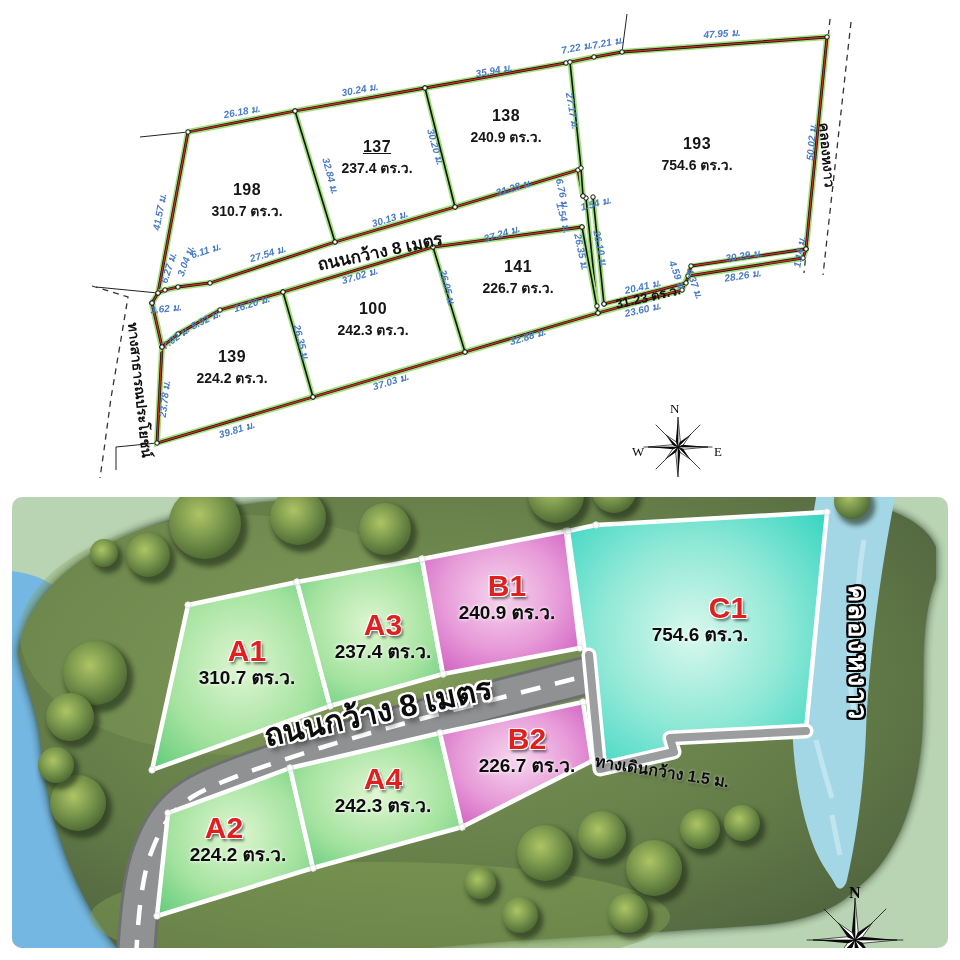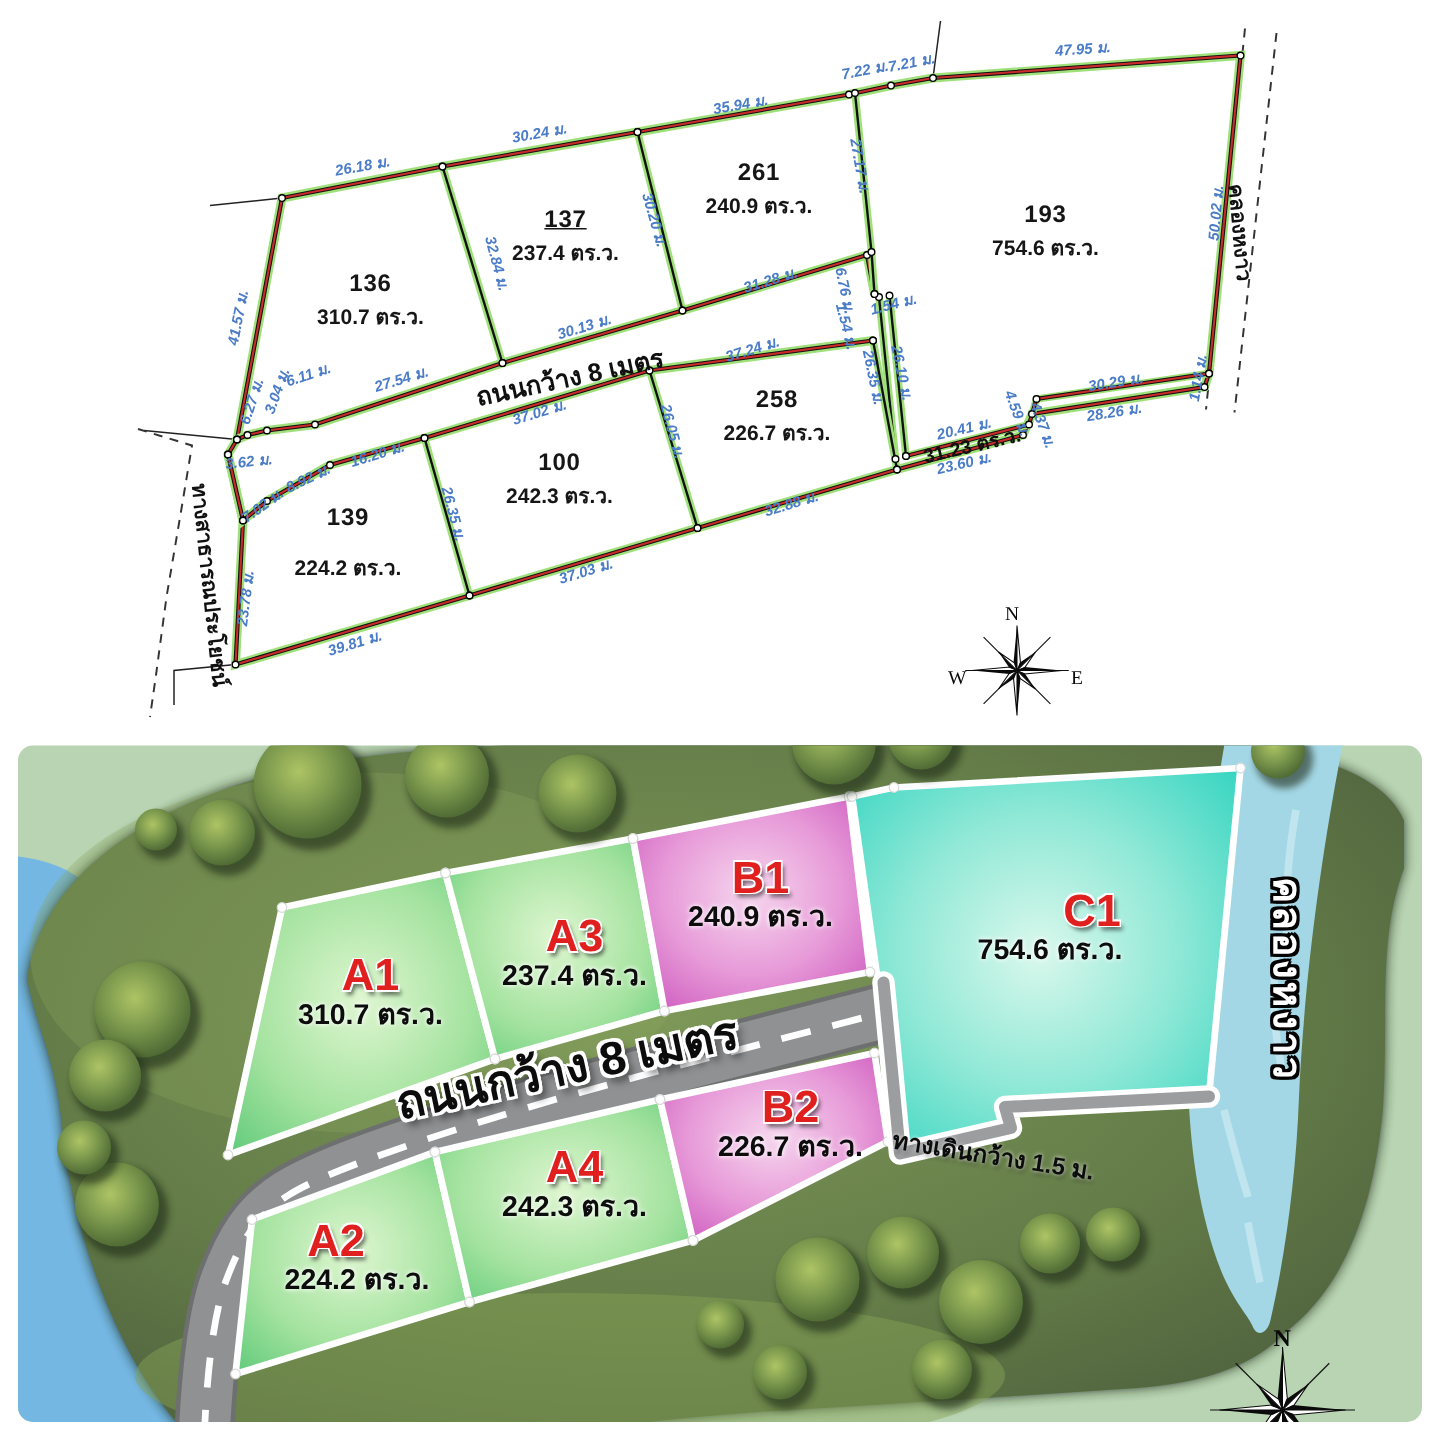--- a/index.html
+++ b/index.html
@@ -379,33 +379,33 @@
       <span class="lab dim" style="left: 237px; top: 430px; transform: translate(-50%, -50%) rotate(-17deg);">39.81 ม.</span>
       <span class="lab dim" style="left: 391px; top: 382px; transform: translate(-50%, -50%) rotate(-17deg);">37.03 ม.</span>
       <span class="lab dim" style="left: 528px; top: 337px; transform: translate(-50%, -50%) rotate(-17deg);">32.88 ม.</span>
       <span class="lab dim" style="left: 643px; top: 287px; transform: translate(-50%, -50%) rotate(-13deg);">20.41 ม.</span>
       <span class="lab dim" style="left: 643px; top: 310px; transform: translate(-50%, -50%) rotate(-13deg);">23.60 ม.</span>
       <span class="lab dim" style="left: 677px; top: 276px; transform: translate(-50%, -50%) rotate(70deg);">4.59 ม.</span>
       <span class="lab dim" style="left: 694px; top: 284px; transform: translate(-50%, -50%) rotate(70deg);">4.37 ม.</span>
       <span class="lab dim" style="left: 744px; top: 256px; transform: translate(-50%, -50%) rotate(-9deg);">30.29 ม.</span>
       <span class="lab dim" style="left: 743px; top: 276px; transform: translate(-50%, -50%) rotate(-9deg);">28.26 ม.</span>
       <span class="lab dim" style="left: 800px; top: 252px; transform: translate(-50%, -50%) rotate(-80deg);">1.14 ม.</span>
-      <span class="lab tp-id" style="left: 247px; top: 190px; transform: translate(-50%, -50%) rotate(0deg);">136</span>
+      <span class="lab tp-id" style="left: 247px; top: 190px; transform: translate(-50%, -50%) rotate(0deg);">198</span>
       <span class="lab tp-area" style="left: 247px; top: 211px; transform: translate(-50%, -50%) rotate(0deg);">310.7 ตร.ว.</span>
       <span class="lab tp-id" style="left: 377px; top: 147px; transform: translate(-50%, -50%) rotate(0deg); text-decoration: underline;">137</span>
       <span class="lab tp-area" style="left: 377px; top: 168px; transform: translate(-50%, -50%) rotate(0deg);">237.4 ตร.ว.</span>
-      <span class="lab tp-id" style="left: 506px; top: 116px; transform: translate(-50%, -50%) rotate(0deg);">261</span>
+      <span class="lab tp-id" style="left: 506px; top: 116px; transform: translate(-50%, -50%) rotate(0deg);">138</span>
       <span class="lab tp-area" style="left: 506px; top: 137px; transform: translate(-50%, -50%) rotate(0deg);">240.9 ตร.ว.</span>
       <span class="lab tp-id" style="left: 697px; top: 144px; transform: translate(-50%, -50%) rotate(0deg);">193</span>
       <span class="lab tp-area" style="left: 697px; top: 165px; transform: translate(-50%, -50%) rotate(0deg);">754.6 ตร.ว.</span>
-      <span class="lab tp-id" style="left: 232px; top: 346px; transform: translate(-50%, -50%) rotate(0deg);">139</span>
+      <span class="lab tp-id" style="left: 232px; top: 357px; transform: translate(-50%, -50%) rotate(0deg);">139</span>
       <span class="lab tp-area" style="left: 232px; top: 378px; transform: translate(-50%, -50%) rotate(0deg);">224.2 ตร.ว.</span>
       <span class="lab tp-id" style="left: 373px; top: 309px; transform: translate(-50%, -50%) rotate(0deg);">100</span>
       <span class="lab tp-area" style="left: 373px; top: 330px; transform: translate(-50%, -50%) rotate(0deg);">242.3 ตร.ว.</span>
-      <span class="lab tp-id" style="left: 518px; top: 267px; transform: translate(-50%, -50%) rotate(0deg);">258</span>
+      <span class="lab tp-id" style="left: 518px; top: 267px; transform: translate(-50%, -50%) rotate(0deg);">141</span>
       <span class="lab tp-area" style="left: 518px; top: 288px; transform: translate(-50%, -50%) rotate(0deg);">226.7 ตร.ว.</span>
       <span class="lab t-road" style="left: 380px; top: 252px; transform: translate(-50%, -50%) rotate(-12deg);">ถนนกว้าง 8 เมตร</span>
       <span class="lab t-pub" style="left: 140px; top: 390px; transform: translate(-50%, -50%) rotate(84deg);">ทางสาธารณประโยชน์</span>
       <span class="lab t-canal" style="left: 827px; top: 155px; transform: translate(-50%, -50%) rotate(85deg);">คลองหงาว</span>
       <span class="lab t-strip" style="left: 648px; top: 297px; transform: translate(-50%, -50%) rotate(-13deg);">31.23 ตร.ว.</span>
     </div>
   <div id="map-labels" class="layer">
     <span class="lab cmp" style="left:849px;top:885px;font-size:16px;font-weight:700;">N</span>
   <span class="lab m-id" style="left: 247px; top: 651px; transform: translate(-50%, -50%) rotate(0deg);">A1</span>
       <span class="lab m-area" style="left: 247px; top: 677px; transform: translate(-50%, -50%) rotate(0deg);">310.7 ตร.ว.</span>

